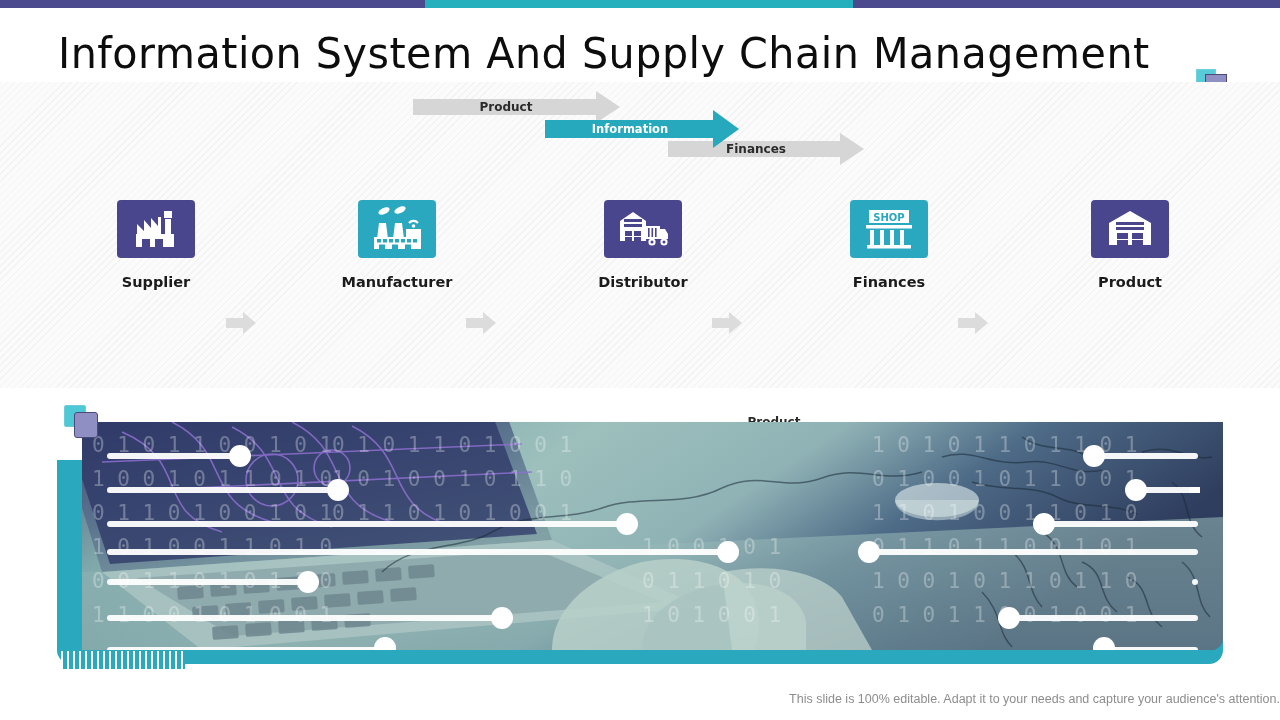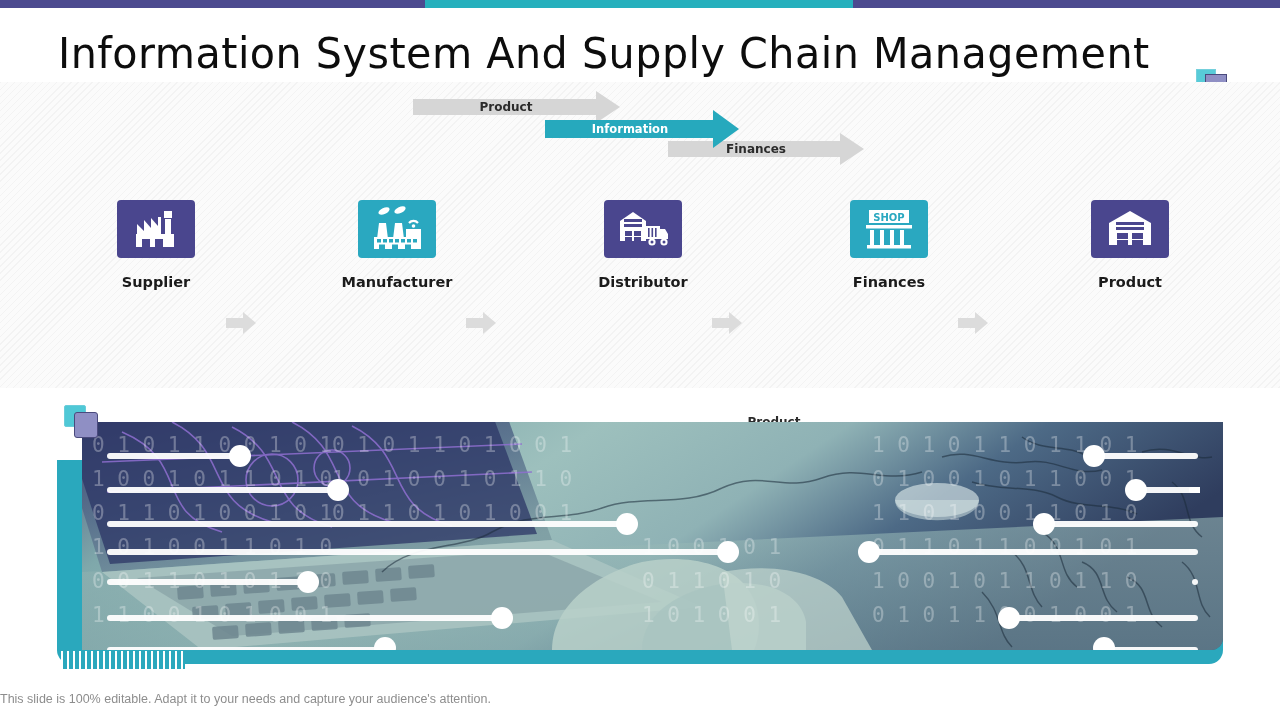--- a/index.html
+++ b/index.html
@@ -69,21 +69,21 @@
   .photo-inner{position:absolute;inset:0;}
 
   .ticks{position:absolute;left:4px;top:233px;width:124px;height:18px;
     background:repeating-linear-gradient(90deg,#ffffff 0px,#ffffff 2px,#2aa8bd 2px,#2aa8bd 6px);}
 
   .img-sq-teal{position:absolute;left:7px;top:-13px;width:20px;height:20px;background:#3cc3d2;opacity:.9;border:1px solid #5cc8d6;border-radius:2px;}
   .img-sq-purple{position:absolute;left:17px;top:-6px;width:22px;height:24px;background:#8f8fc4;border:1.5px solid #4a4a7d;border-radius:3px;}
 
   
   .footer{
-    position:absolute;left:0;top:692px;width:1280px;text-align:left;
+    position:absolute;left:0;top:692px;width:1280px;text-align:right;
     font-size:12.5px;color:#8d8d8d;font-family:"Liberation Sans", sans-serif;
   }
 </style>
 </head>
 <body>
 
 <div id="slide">
 
   <div class="topbar">
     <div class="topbar-accent"></div>

